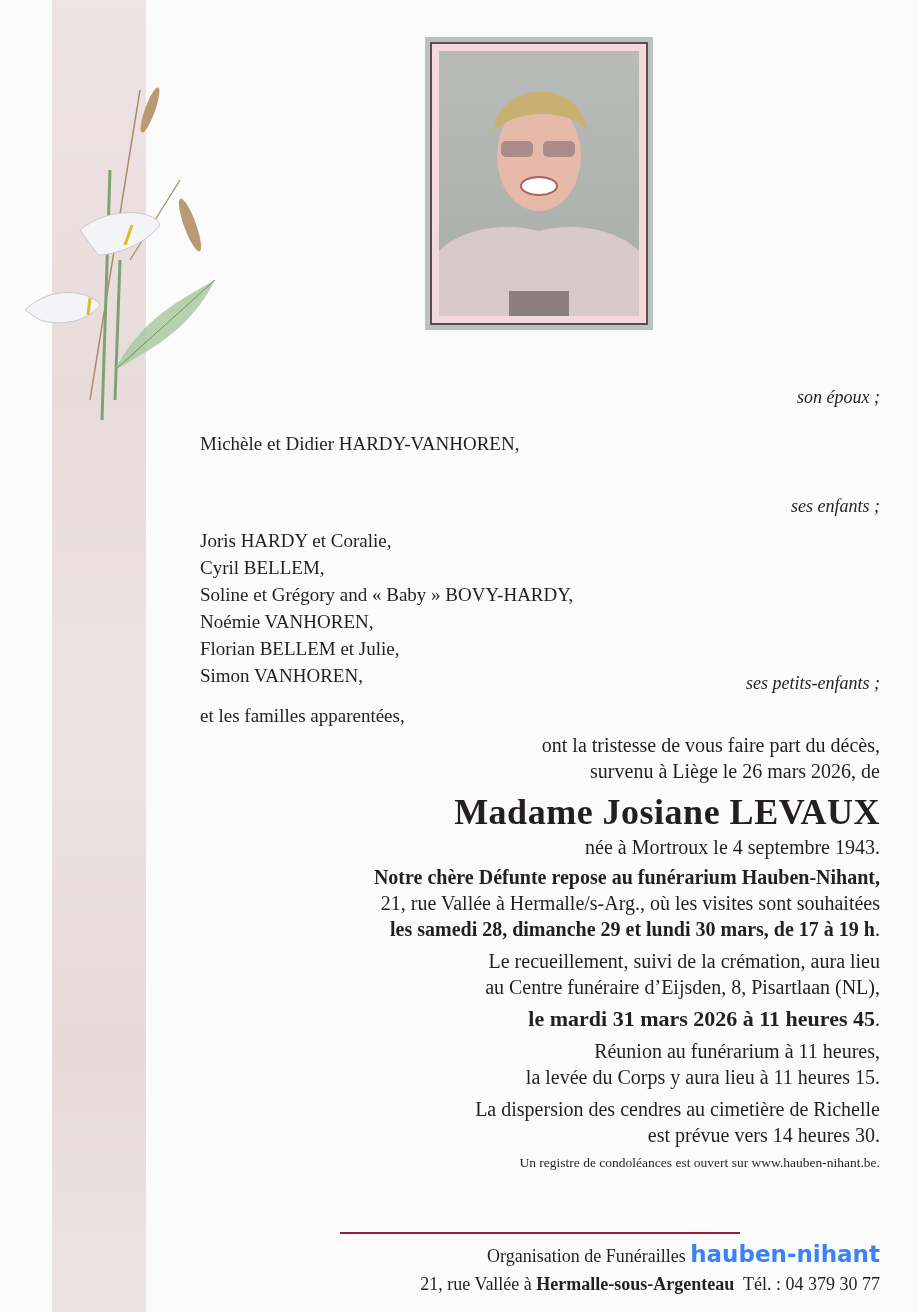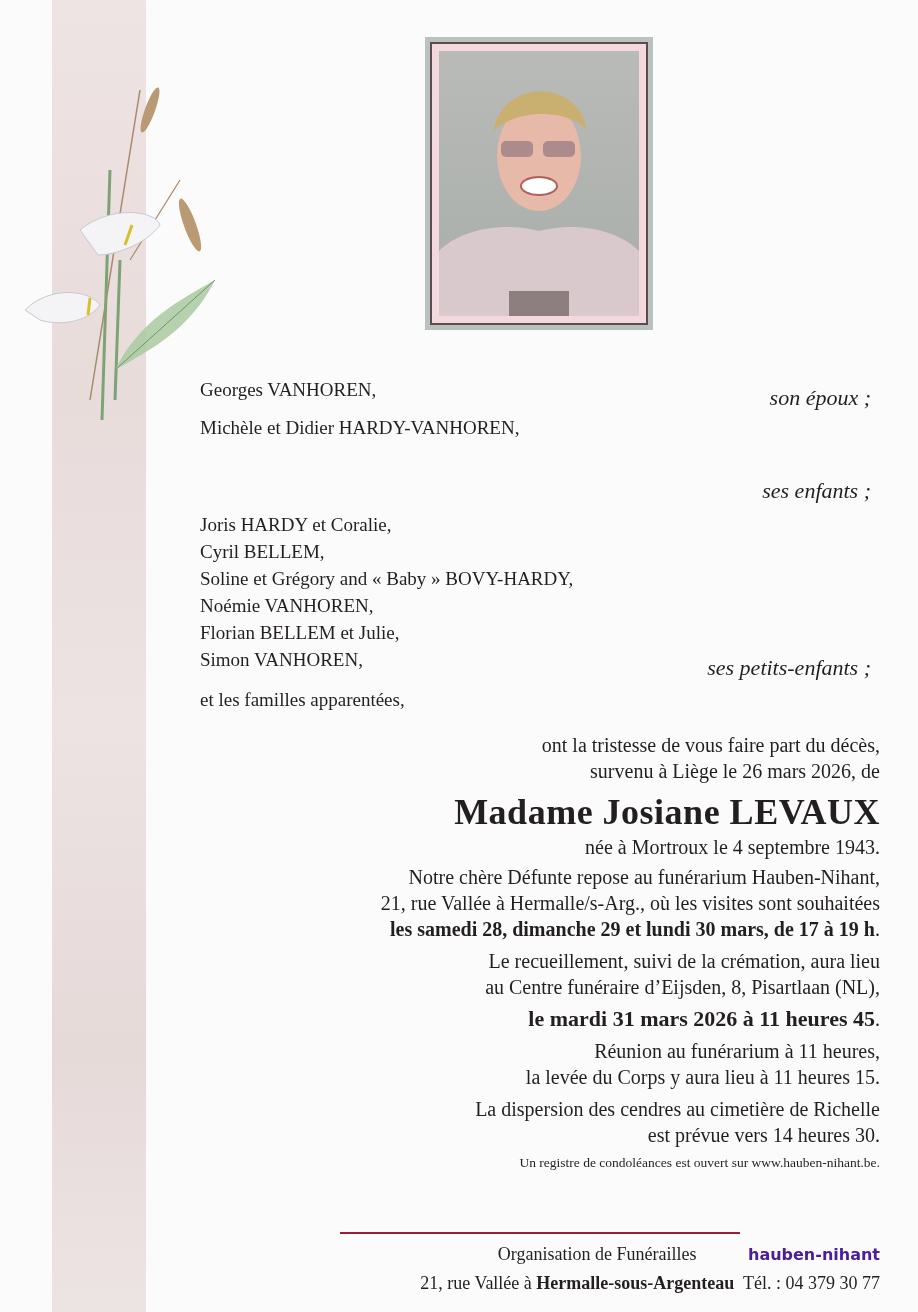--- a/index.html
+++ b/index.html
@@ -16,29 +16,29 @@
     .flower { position: absolute; left: 20px; top: 40px; width: 200px; height: 410px; }
     .photo-frame {
       position: absolute; left: 425px; top: 37px; width: 228px; height: 293px;
       background: #b9c2bf; box-sizing: border-box; padding: 5px;
     }
     .photo-frame .inner1 { width: 100%; height: 100%; background: #5e4b50; padding: 2px; box-sizing: border-box; }
     .photo-frame .inner2 { width: 100%; height: 100%; background: #f3d9de; padding: 7px; box-sizing: border-box; }
     .photo-frame .photo { width: 100%; height: 100%; background: linear-gradient(180deg,#b8bbb7,#a9ada9); position: relative; overflow: hidden; }
     .family { position: absolute; left: 200px; right: 38px; font-size: 19px; line-height: 27px; font-family: "Liberation Serif", serif; }
     .family .line { display: block; white-space: nowrap; }
-    .rel { position: absolute; right: 9px; font-style: italic; font-size: 22px; }
+    .rel { position: absolute; right: 0; font-style: italic; font-size: 18px; }
     .center { position: absolute; left: 200px; width: 680px; text-align: right; font-family: "Liberation Serif", serif; font-size: 20px; line-height: 26px; }
     .center .l { display: block; white-space: nowrap; }
     .bold { font-weight: bold; }
     .name { font-size: 36px; font-weight: bold; line-height: 44px; letter-spacing: 0.5px; }
     .big-bold { font-weight: bold; font-size: 22px; margin-left: 28px; }
     .small { font-size: 13.5px; }
     .rule { position: absolute; left: 340px; width: 400px; top: 1232px; height: 2px; background: #9b1b3b; }
-    .brand { color: #4c1d95; font-family: "DejaVu Sans", sans-serif; font-weight: bold; font-size: 16px; margin-left: 47px; }
+    .brand { color: #3b82f6; font-family: "DejaVu Sans", sans-serif; font-weight: bold; font-size: 23px; }
   </style>
 </head>
 <body>
 
 <div class="strip"></div>
 
 <svg class="flower" viewBox="0 0 200 410">
   <path d="M70 360 L120 50" stroke="#a98a6a" stroke-width="1.5" fill="none"></path>
   <ellipse cx="130" cy="70" rx="5" ry="24" fill="#b99a72" transform="rotate(20 130 70)"></ellipse>
   <path d="M110 220 L160 140" stroke="#a98a6a" stroke-width="1.2" fill="none"></path>
@@ -66,24 +66,23 @@
         <rect x="104" y="90" width="32" height="16" rx="5" fill="#9d7f86" opacity="0.8"></rect>
         <ellipse cx="100" cy="135" rx="18" ry="9" fill="#fff" stroke="#b06060" stroke-width="2"></ellipse>
       </svg>
     </div>
   </div>
     </div>
 </div>
 
 <div class="family" style="top:376px;">
   <div style="position:relative;height:34px;">
-    <span class="line">Georges VANHOREN,</span>
     <span class="rel" style="top:8px;">son époux ;</span>
   </div>
-  <div style="position:relative;height:97px;margin-top:4px;">
+  <div style="position:relative;height:97px;margin-top:20px;">
     <span class="line">Michèle et Didier HARDY-VANHOREN,</span>
     <span class="rel" style="top:63px;">ses enfants ;</span>
   </div>
   <div style="position:relative;height:175px;">
     <span class="line">Joris HARDY et Coralie,</span>
     <span class="line">Cyril BELLEM,</span>
     <span class="line">Soline et Grégory and « Baby » BOVY-HARDY,</span>
     <span class="line">Noémie VANHOREN,</span>
     <span class="line">Florian BELLEM et Julie,</span>
     <span class="line">Simon VANHOREN,</span>
@@ -92,21 +91,21 @@
   <div style="position:relative;">
     <span class="line">et les familles apparentées,</span>
   </div>
 </div>
 
 <div class="center" style="top:732px;">
   <span class="l">ont la tristesse de vous faire part du décès,</span>
   <span class="l">survenu à Liège le 26 mars 2026, de</span>
   <span class="l name" style="margin-top:6px;">Madame Josiane LEVAUX</span>
   <span class="l" style="margin-top:0;">née à Mortroux le 4 septembre 1943.</span>
-  <span class="l" style="margin-top:4px;">Notre chère Défunte repose au funérarium Hauben-Nihant,</span>
+  <span class="l" style="margin-top:4px;font-weight:bold;">Notre chère Défunte repose au funérarium Hauben-Nihant,</span>
   <span class="l">21, rue Vallée à Hermalle/s-Arg., où les visites sont souhaitées</span>
   <span class="l"><span class="bold">les samedi 28, dimanche 29 et lundi 30 mars, de 17 à 19 h</span>.</span>
   <span class="l" style="margin-top:6px;">Le recueillement, suivi de la crémation, aura lieu</span>
   <span class="l">au Centre funéraire d’Eijsden, 8, Pisartlaan (NL),</span>
   <span class="l" style="margin-top:6px;"><span class="big-bold">le mardi 31 mars 2026 à 11 heures 45</span>.</span>
   <span class="l" style="margin-top:6px;">Réunion au funérarium à 11 heures,</span>
   <span class="l">la levée du Corps y aura lieu à 11 heures 15.</span>
   <span class="l" style="margin-top:6px;">La dispersion des cendres au cimetière de Richelle</span>
   <span class="l">est prévue vers 14 heures 30.</span>
   <span class="l small" style="margin-top:2px;">Un registre de condoléances est ouvert sur www.hauben-nihant.be.</span>

